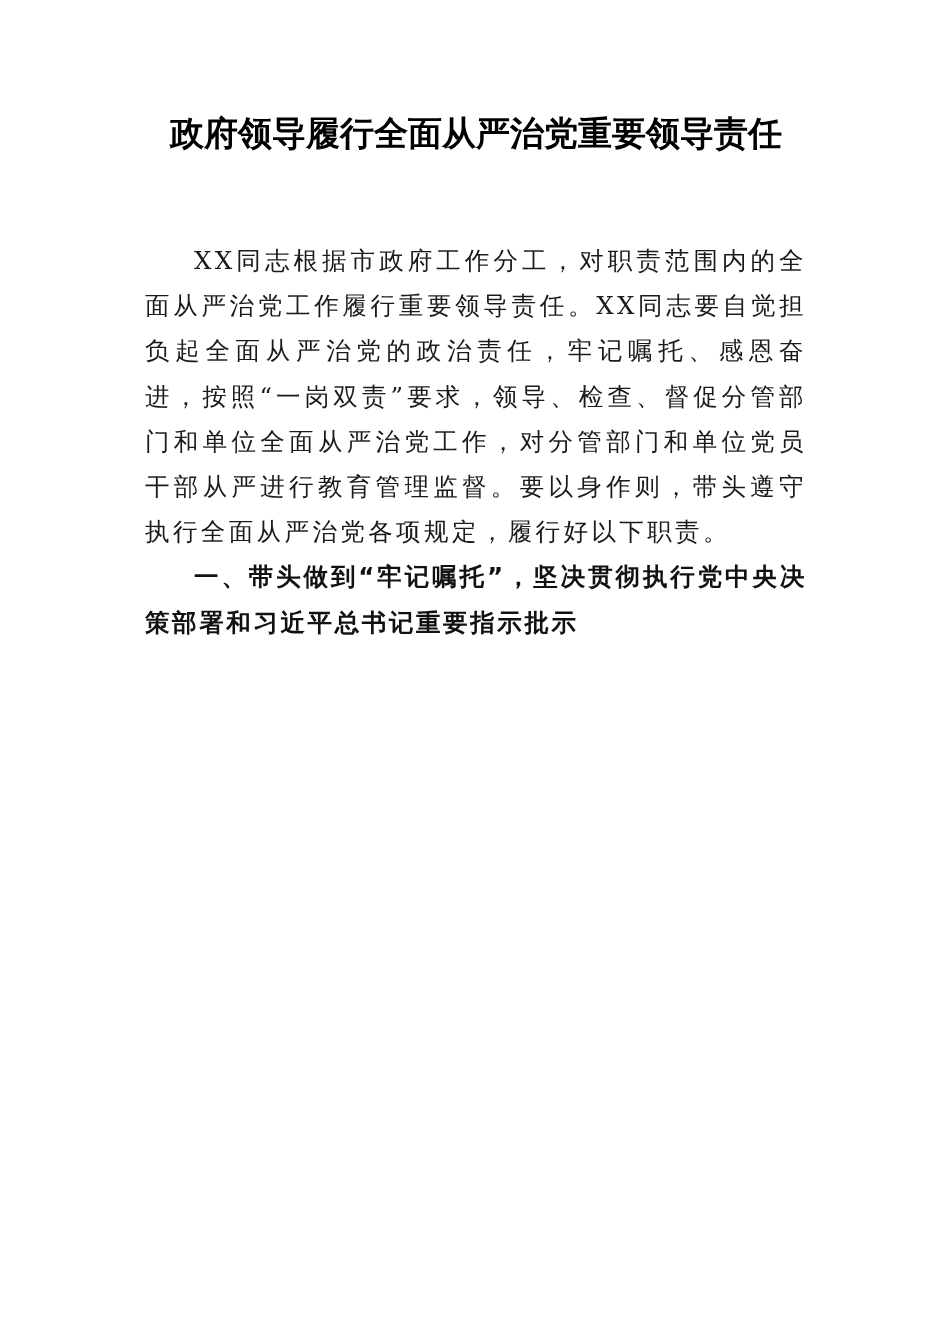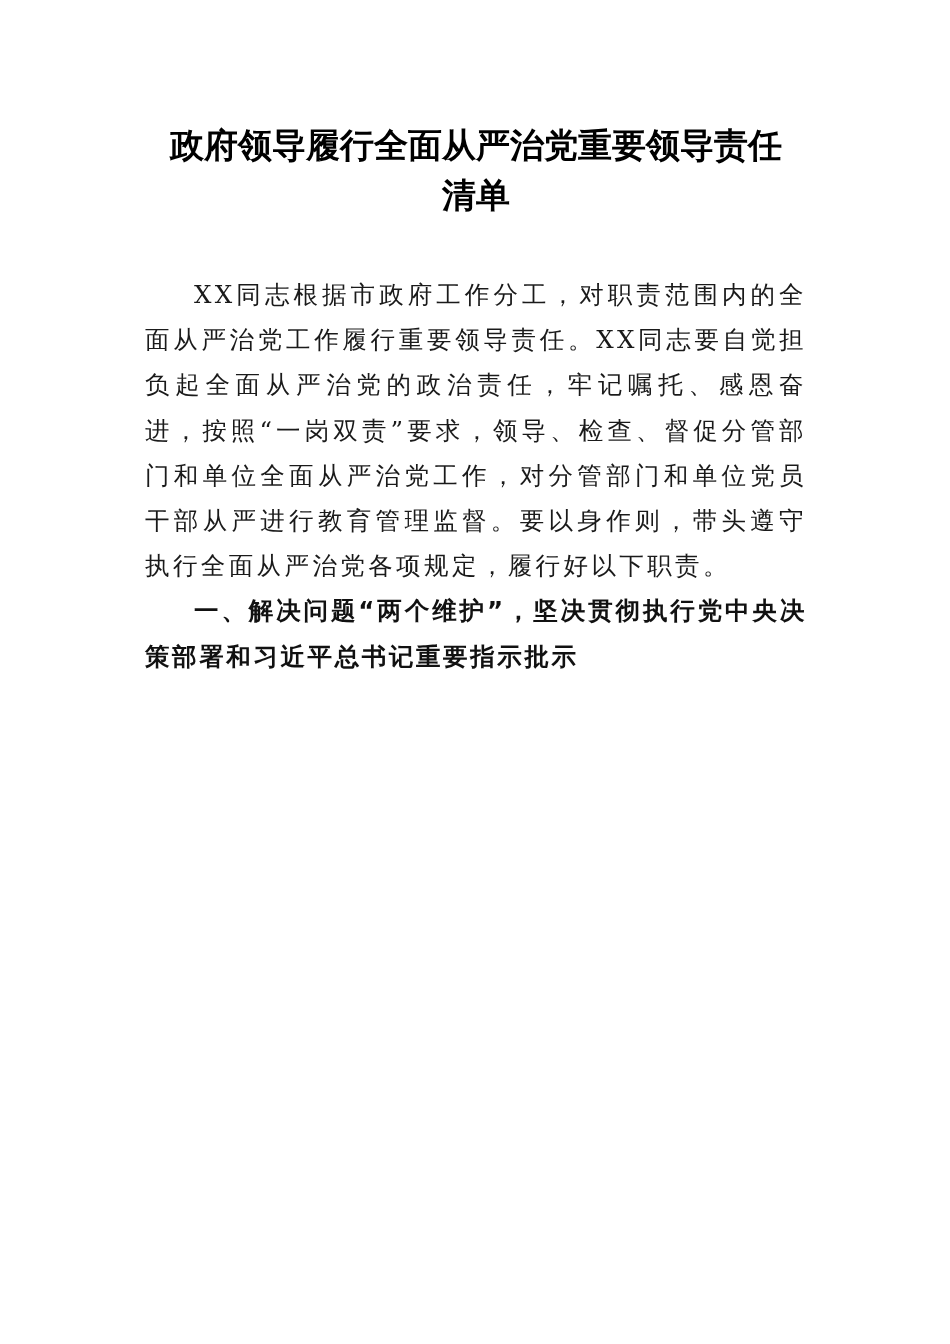--- a/index.html
+++ b/index.html
@@ -10,35 +10,35 @@
     body {
       width: 950px;
       height: 1344px;
       position: relative;
       overflow: hidden;
       color: #111111;
     }
     .page {
       position: absolute;
       left: 145px;
-      top: 120px;
+      top: 108px;
       width: 662px;
     }
     .title {
       font-family: "DejaVu Serif", "Liberation Serif", serif;
       font-weight: bold;
       font-size: 34px;
       line-height: 50px;
       text-align: center;
       letter-spacing: 0px;
       margin: 0 -20px;
       color: #000;
     }
     .body-text {
-      margin-top: 52px;
+      margin-top: 80px;
     }
     p {
       margin: 0;
       font-family: "DejaVu Serif", "Liberation Serif", serif;
       font-size: 24.5px;
       line-height: 45.2px;
       text-align: justify;
       text-align-last: left;
       text-indent: 2em;
       letter-spacing: 3.4px;
@@ -53,20 +53,19 @@
     p.spaced {
       margin-top: 6px;
     }
   </style>
 </head>
 <body>
 
 <div class="page">
   <div class="title">
     <div>政府领导履行全面从严治党重要领导责任</div>
-    <div>清单</div>
   </div>
 
   <div class="body-text">
     <p>XX同志根据市政府工作分工，对职责范围内的全面从严治党工作履行重要领导责任。XX同志要自觉担负起全面从严治党的政治责任，牢记嘱托、感恩奋进，按照“一岗双责”要求，领导、检查、督促分管部门和单位全面从严治党工作，对分管部门和单位党员干部从严进行教育管理监督。要以身作则，带头遵守执行全面从严治党各项规定，履行好以下职责。</p>
-    <p class="heading">一、解决问题“两个维护”，坚决贯彻执行党中央决策部署和习近平总书记重要指示批示</p>
+    <p class="heading">一、带头做到“牢记嘱托”，坚决贯彻执行党中央决策部署和习近平总书记重要指示批示</p>
   </div>
 </div>
 
 </body></html>

